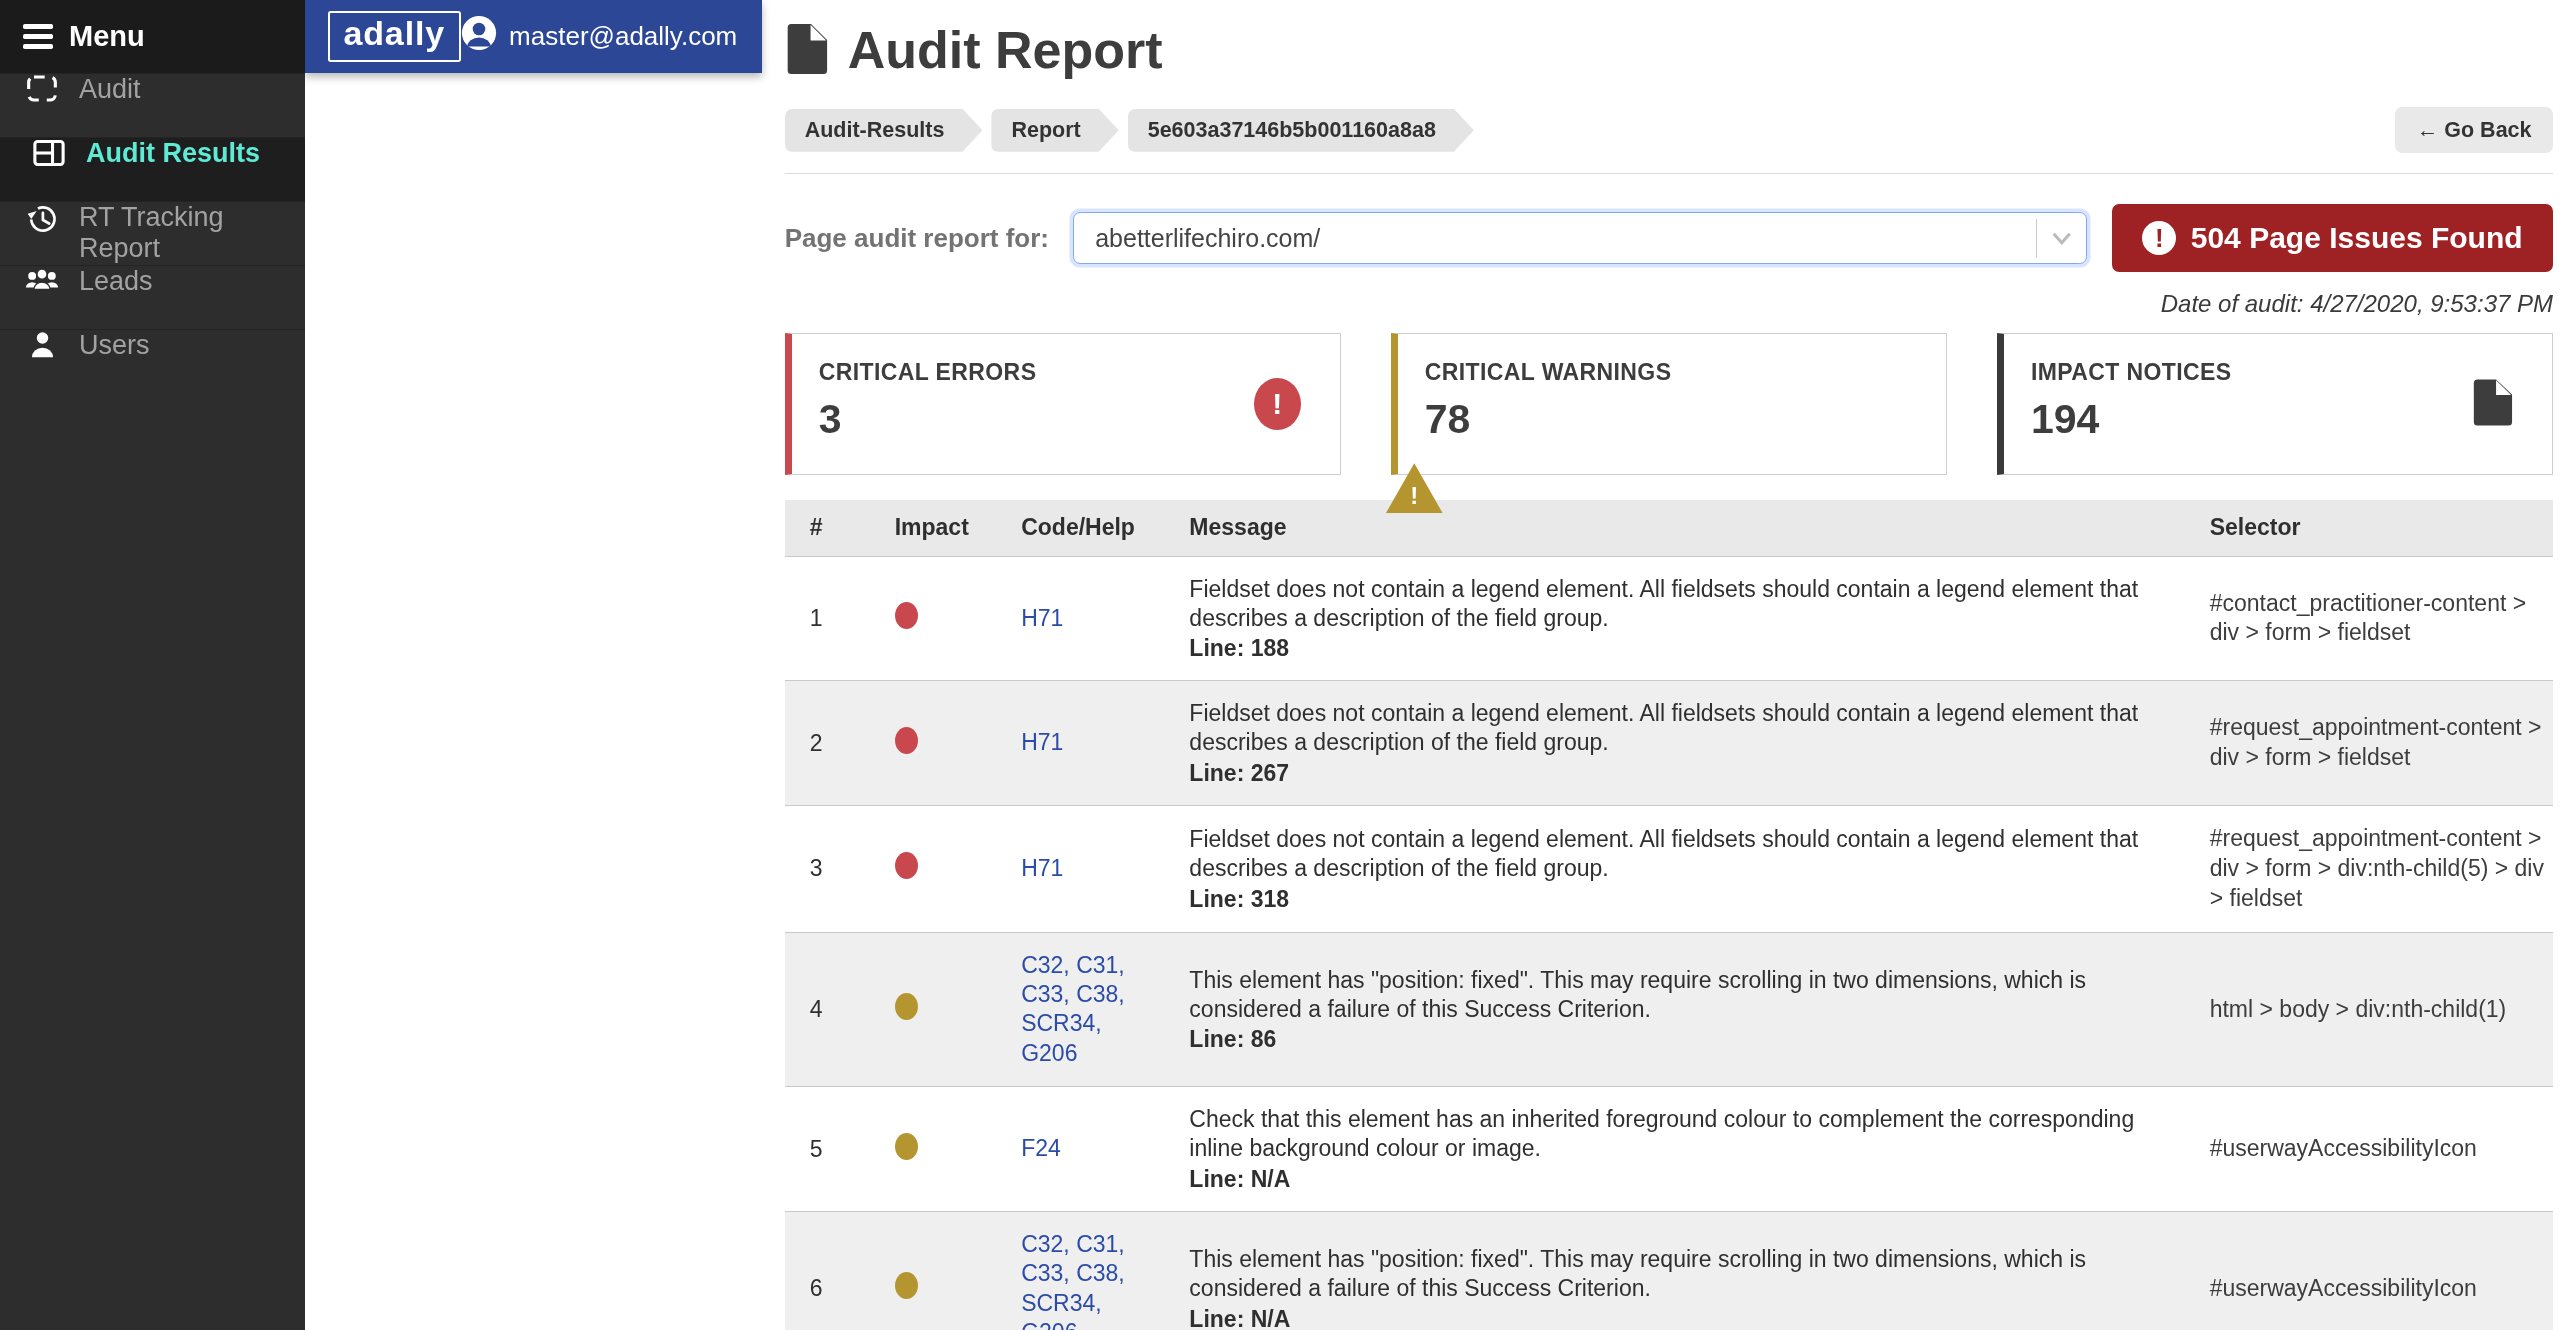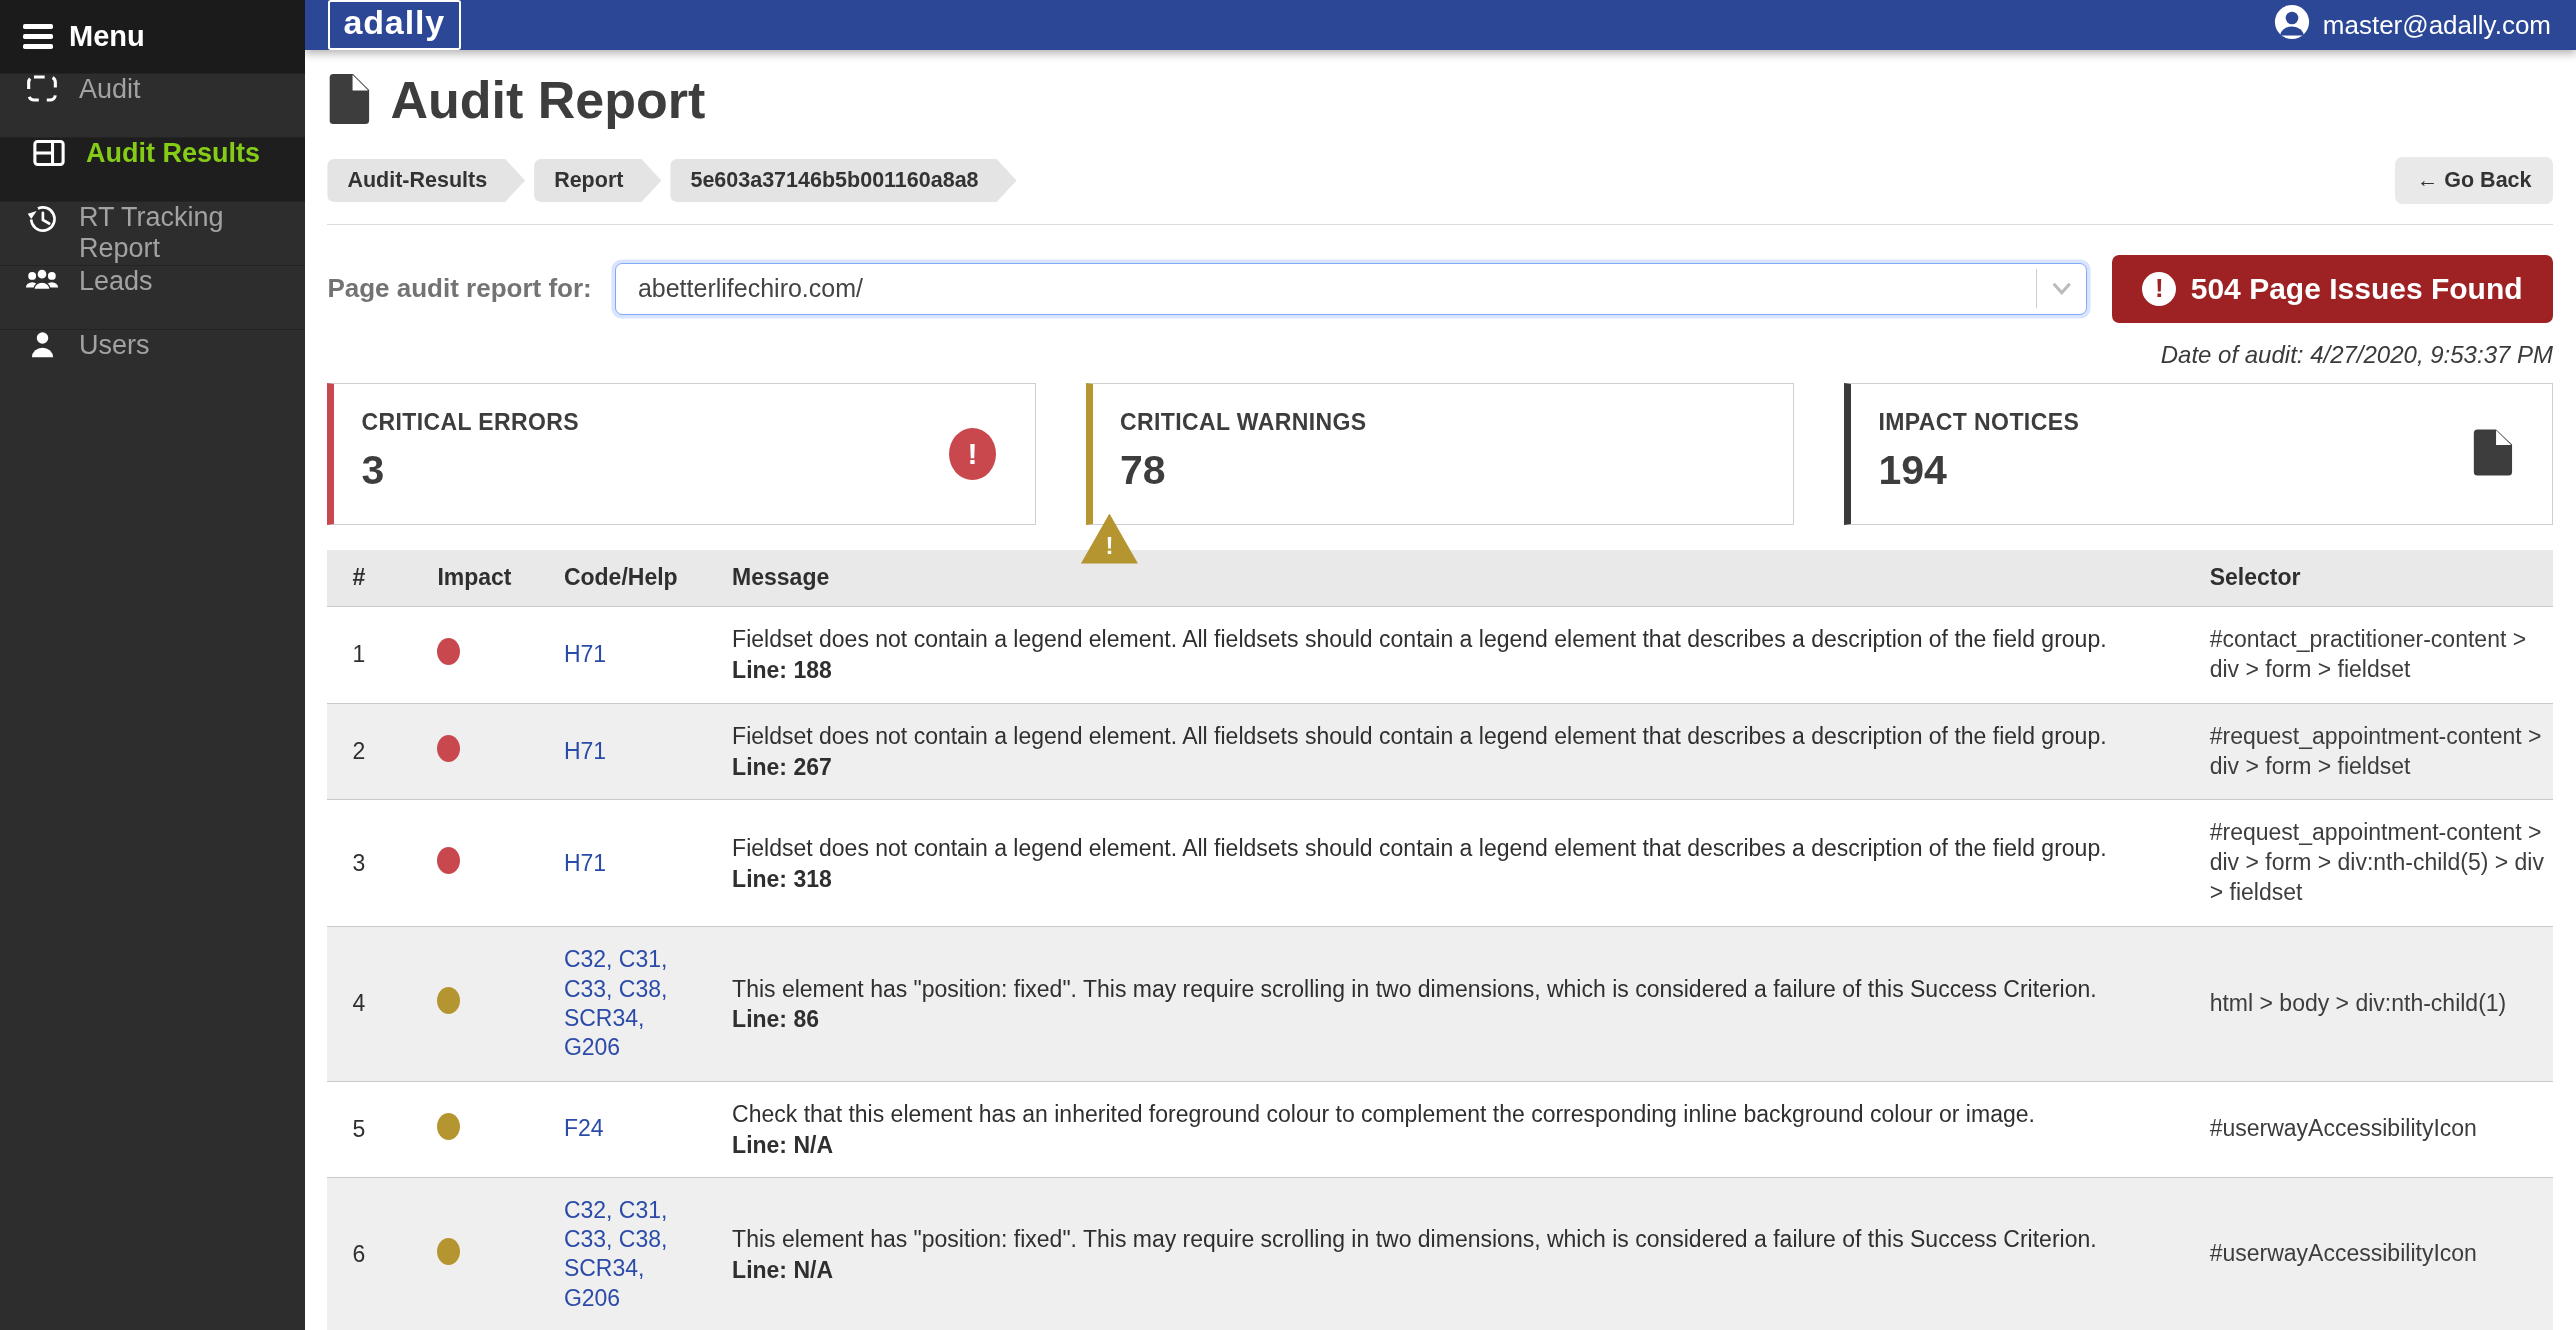--- a/index.html
+++ b/index.html
@@ -11,25 +11,25 @@
   }
 
   
   .sidebar { width:305px; min-width:305px; height:1331px; background:#2d2d2d; z-index:6; }
   .menu-header { height:73px; background:#1b1b1b; display:flex; align-items:center; padding-left:23px; gap:16px; }
   .hamburger { display:flex; flex-direction:column; gap:5.4px; cursor:pointer; }
   .hamburger span { display:block; width:30px; height:4.5px; background:#fff; border-radius:1.8px; }
   .menu-label { color:#fff; font-size:29px; font-weight:bold; }
   .nav-item { height:64px; display:flex; align-items:flex-start; gap:20px; padding-left:25px;
     color:#a2a2a2; font-size:27px; border-top:1.8px solid #232323; cursor:pointer; }
-  .nav-item.active { background:#1e1e1e; color:#84cc16; font-weight:bold;padding-left:32px; }
+  .nav-item.active { background:#1e1e1e; color:#5eead4; font-weight:bold;padding-left:32px; }
   .nav-icon { width:34px; display:flex; justify-content:center; align-items:center; }
 
   
-  .main { flex:1; display:flex; flex-direction:column; }
+  .main { flex:1; display:flex; flex-direction:row; }
   .topbar { height:73px; background:#2b4796; display:flex; align-items:center;
     padding:0 25px 0 23px; box-shadow:0 3.6px 8px rgba(0,0,0,.28); position:relative; z-index:5; }
   .logo { border:2.7px solid #ffffff; border-radius:2.7px; color:#fff; font-size:34px;
     font-weight:bold; padding:0.9px 13.4px 6.3px; letter-spacing:0.9px; cursor:pointer; }
   .topbar-right { margin-left:auto; display:flex; align-items:center; gap:12.5px;
     color:#fff; font-size:26px; cursor:pointer; }
 
   
   .content { padding:0 23px 0 22.4px; }
   .title-row { margin-top:20px; display:flex; align-items:center; gap:20px; }

